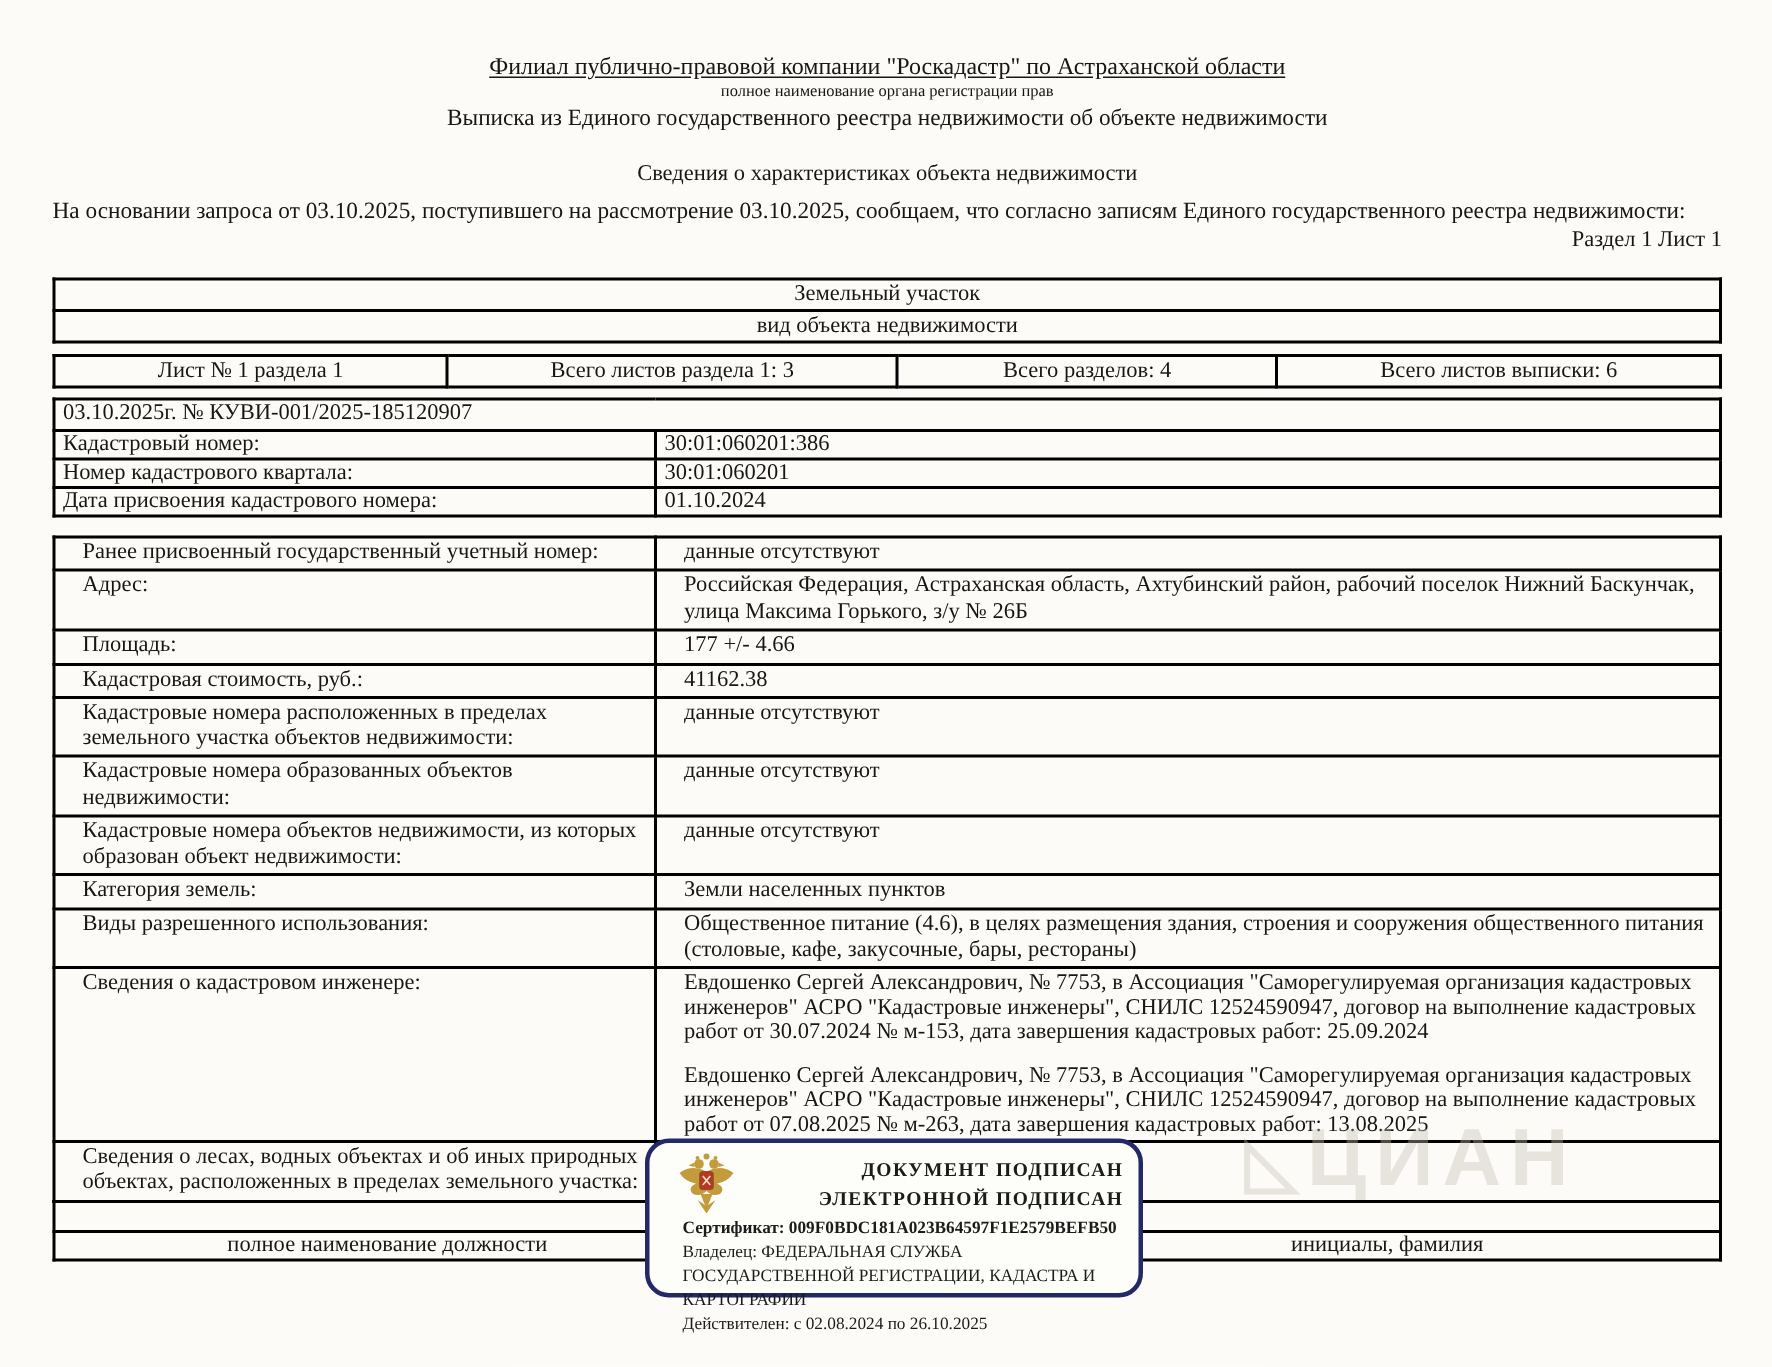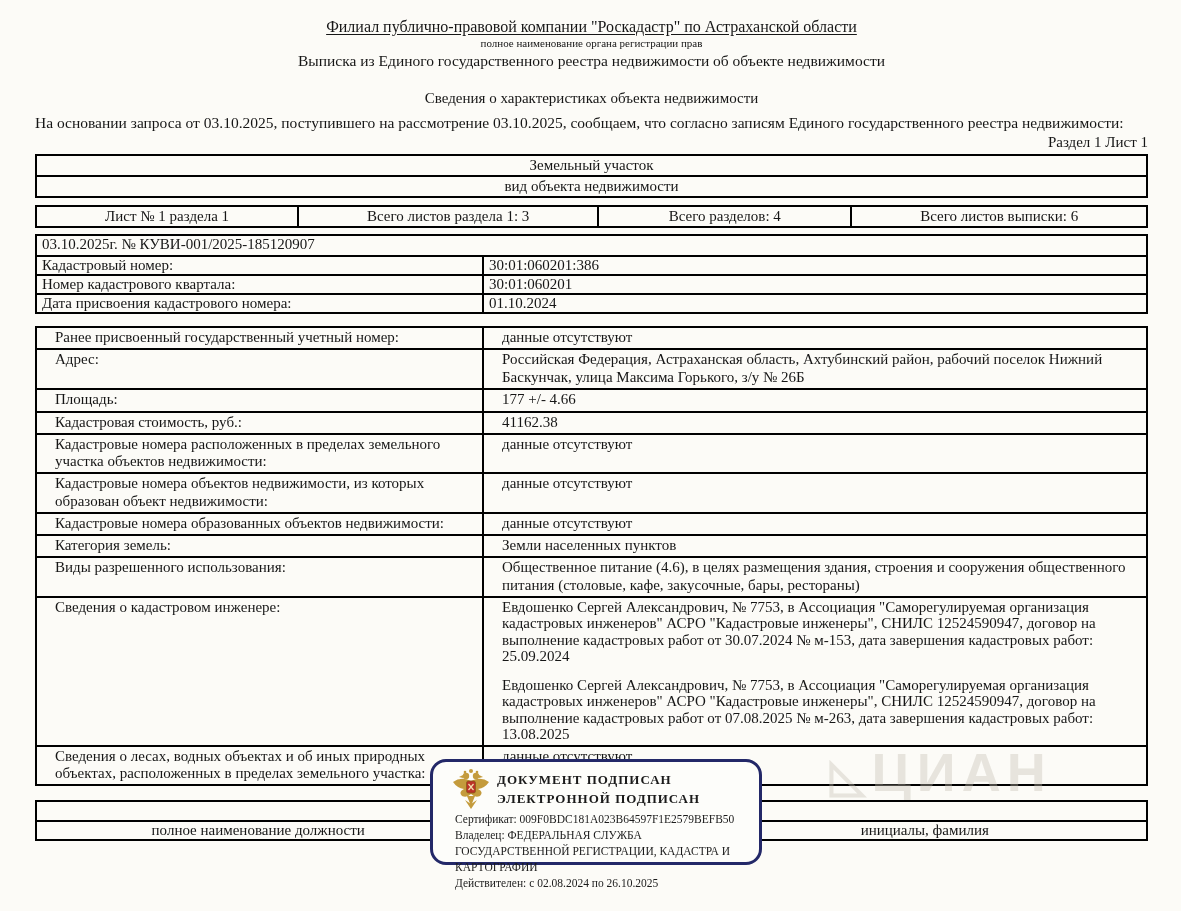--- a/index.html
+++ b/index.html
@@ -4,42 +4,42 @@
 <style>
   * { margin:0; padding:0; box-sizing:border-box; }
   body { background:#ffffff; }
   .page {
     position:relative; width:1181px; height:911px; overflow:hidden;
     background:#fcfbf7; color:#161616;
     font-family:"Liberation Serif", serif;
   }
   .content { position:absolute; left:35px; top:0; width:1113px; }
 
-  .doc-header { text-align:center; padding-top:18px; }
+  .doc-header { text-align:center; padding-top:36px; }
   .org-name { font-size:16px; text-decoration:underline; text-underline-offset:2px; }
   .org-caption { font-size:11px; margin-top:1px; }
   .doc-title { font-size:15.5px; margin-top:3px; }
   .section-title { text-align:center; font-size:15px; margin-top:20px; }
   .request-line { text-align:left; font-size:15.5px; margin-top:7px; }
   .sheet-label { text-align:right; font-size:15px; margin-top:2px; }
 
   table { border-collapse:collapse; width:100%; font-size:15px; }
   td { border:2px solid #000; vertical-align:top; }
   .t-center td { text-align:center; padding:1px 4px; }
 
-  .tblA { margin-top:3px; }
+  .tblA { margin-top:16px; }
   .tblA td { height:19px; }
   .tblB { margin-top:7px; }
   .tblB td { height:20px; }
   .tblC { margin-top:6px; }
   .tblC td { padding:0 5px; height:18px; }
   .tblC td.hdr { height:21px; }
   .tblD { margin-top:12px; }
   .tblD td { padding:1px 5px 2px 18px; line-height:1.15; }
-  .lblcol { width:447px; }
+  .lblcol { width:401px; }
   .para-gap { height:12px; }
   .eng-cell div { line-height:1.1; }
 
   .sig-area { position:absolute; left:35px; top:753px; width:1113px; height:150px; }
   .sig-table { position:absolute; top:47px; left:0; width:100%; }
   .sig-table td { text-align:center; font-size:15px; }
   .sig-empty td { height:20px; }
   .sig-caption td { height:19px; padding:0 4px; }
 
   .watermark {
@@ -48,24 +48,24 @@
     font-size:54px; letter-spacing:6px; color:rgba(196,192,178,0.38);
     user-select:none;
   }
   .watermark .wm-mark { font-size:46px; letter-spacing:0; margin-right:6px; }
 
   .stamp {
     position:absolute; left:395px; top:6px; width:332px; height:106px; z-index:2;
     background:#fdfdfa; border:3px solid #232868; border-radius:16px;
     padding:7px 10px 6px 12px;
   }
-  .stamp-titles { margin-left:52px; text-align:left; color:#1b1b1b; }
+  .stamp-titles { margin-left:52px; text-align:right; color:#1b1b1b; }
   .stamp-title { font-size:13px; font-weight:bold; letter-spacing:1px; margin-top:3px; }
   .stamp-detail { font-size:11.5px; margin-left:10px; line-height:1.4; color:#1b1b1b; }
-  .stamp-detail.first { margin-top:4px; }
+  .stamp-detail.first { margin-top:4px;font-weight:bold; }
   .eagle { position:absolute; left:18px; top:6px; }
 </style>
 </head>
 <body>
 
 <div class="page">
   <div class="content">
 
     <div class="doc-header">
       <div class="org-name">Филиал публично-правовой компании "Роскадастр" по Астраханской области</div>
@@ -135,25 +135,25 @@
       </tr>
       <tr>
         <td class="lblcol">Кадастровая стоимость, руб.:</td>
         <td>41162.38</td>
       </tr>
       <tr>
         <td class="lblcol">Кадастровые номера расположенных в пределах земельного участка объектов недвижимости:</td>
         <td>данные отсутствуют</td>
       </tr>
       <tr>
+        <td class="lblcol">Кадастровые номера образованных объектов недвижимости:</td>
+        <td>данные отсутствуют</td>
+      </tr>
+      <tr>
         <td class="lblcol">Кадастровые номера объектов недвижимости, из которых образован объект недвижимости:</td>
-        <td>данные отсутствуют</td>
-      </tr>
-      <tr>
-        <td class="lblcol">Кадастровые номера образованных объектов недвижимости:</td>
         <td>данные отсутствуют</td>
       </tr>
       <tr>
         <td class="lblcol">Категория земель:</td>
         <td>Земли населенных пунктов</td>
       </tr>
       <tr>
         <td class="lblcol">Виды разрешенного использования:</td>
         <td>Общественное питание (4.6), в целях размещения здания, строения и сооружения общественного питания (столовые, кафе, закусочные, бары, рестораны)</td>
       </tr>

